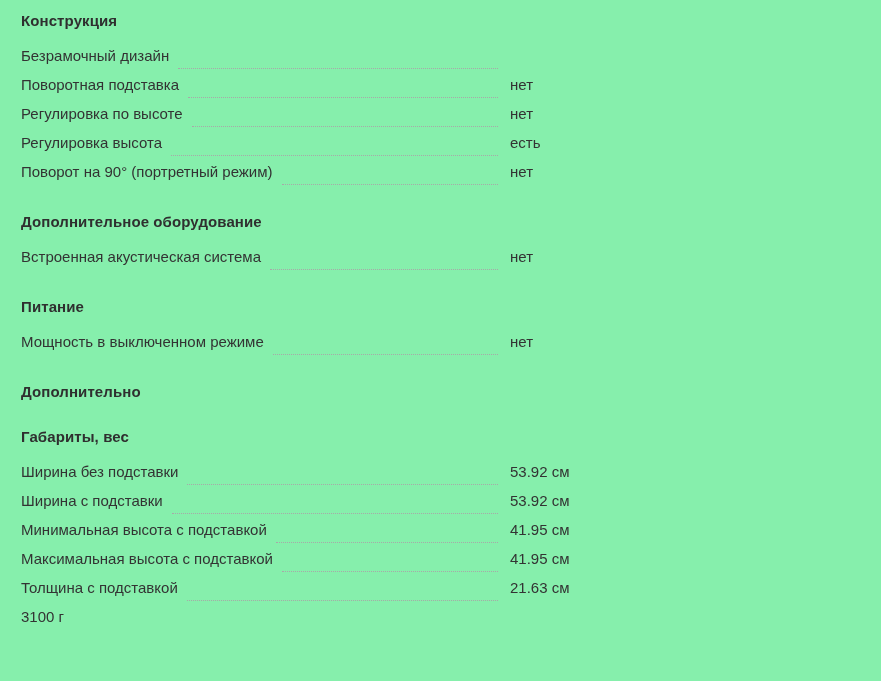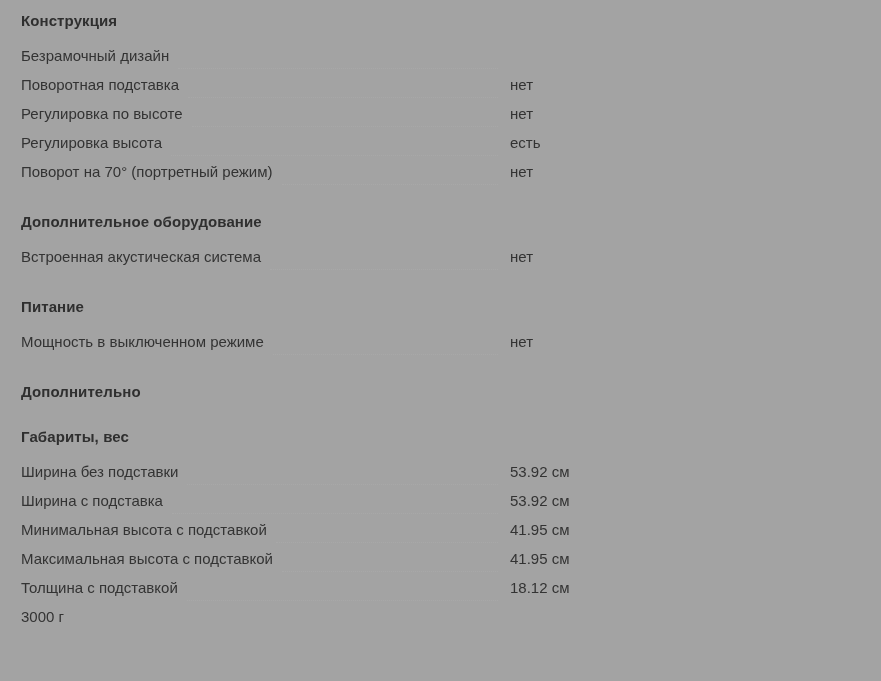--- a/index.html
+++ b/index.html
@@ -5,21 +5,21 @@
   * { box-sizing: border-box; }
   html, body { margin: 0; padding: 0; background: #ffffff; }
   main.specs {
     width: 881px;
     height: 681px;
     overflow: hidden;
     padding: 11px 35px 10px 21px;
     font-family: "Liberation Sans", "DejaVu Sans", sans-serif;
     font-size: 15px;
     color: #333333;
-    background: #a3a3a3;
+    background: #86efac;
   }
   .section-title {
     font-size: 15px;
     font-weight: 700;
     line-height: 19px;
     margin: 26px 0 11px 0;
     color: #2f2f2f;
     letter-spacing: 0.1px;
   }
   .spec-section:first-child .section-title { margin-top: 0; }
@@ -78,21 +78,21 @@
   <div class="spec-row">
     <div class="left">
       <span class="spec-label">Регулировка высота</span>
       <span class="dotted-leader"></span>
     </div>
     <div class="spec-value">есть</div>
   </div>
 
   <div class="spec-row">
     <div class="left">
-      <span class="spec-label">Поворот на 70° (портретный режим)</span>
+      <span class="spec-label">Поворот на 90° (портретный режим)</span>
       <span class="dotted-leader"></span>
     </div>
     <div class="spec-value">нет</div>
   </div>
 </div>
   </section>
 
   <section class="spec-section">
     <h3 class="section-title">Дополнительное оборудование</h3>
     <div class="rows">
@@ -129,21 +129,21 @@
   <div class="spec-row">
     <div class="left">
       <span class="spec-label">Ширина без подставки</span>
       <span class="dotted-leader"></span>
     </div>
     <div class="spec-value">53.92 см</div>
   </div>
 
   <div class="spec-row">
     <div class="left">
-      <span class="spec-label">Ширина с подставка</span>
+      <span class="spec-label">Ширина с подставки</span>
       <span class="dotted-leader"></span>
     </div>
     <div class="spec-value">53.92 см</div>
   </div>
 
   <div class="spec-row">
     <div class="left">
       <span class="spec-label">Минимальная высота с подставкой</span>
       <span class="dotted-leader"></span>
     </div>
@@ -156,21 +156,21 @@
       <span class="dotted-leader"></span>
     </div>
     <div class="spec-value">41.95 см</div>
   </div>
 
   <div class="spec-row">
     <div class="left">
       <span class="spec-label">Толщина с подставкой</span>
       <span class="dotted-leader"></span>
     </div>
-    <div class="spec-value">18.12 см</div>
+    <div class="spec-value">21.63 см</div>
   </div>
 
   <div class="spec-row">
-    <div class="spec-value">3000 г</div>
+    <div class="spec-value">3100 г</div>
   </div>
 </div>
   </section>
 </main>
 
 </body></html>

